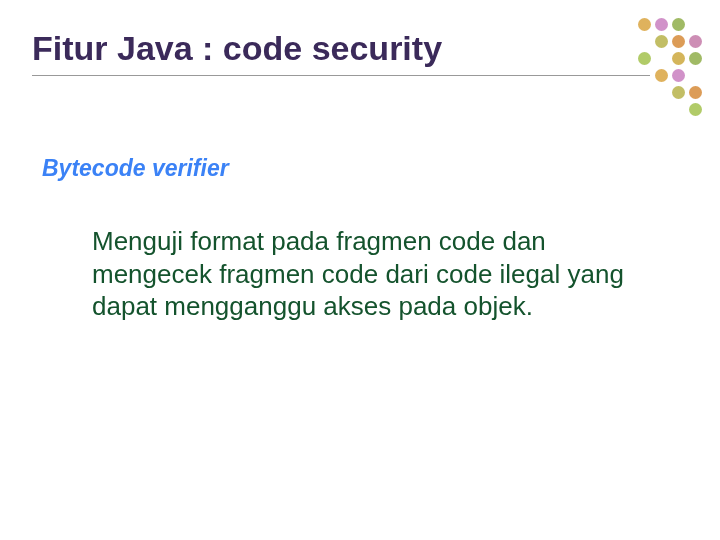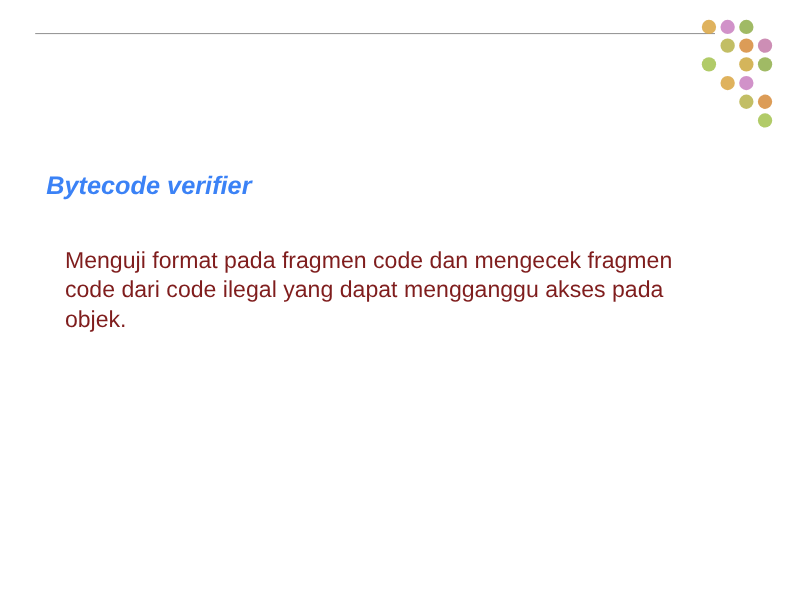--- a/index.html
+++ b/index.html
@@ -40,25 +40,25 @@
     position: absolute;
     left: 42px;
     top: 155px;
     font-size: 23px;
     font-style: italic;
     font-weight: bold;
     color: #3b82f6; 
   }
   .body {
     position: absolute;
-    left: 59px;
+    left: 92px;
     top: 225px;
     right: 80px;
-    font-size: 21px;
-    color: #7f1d1d;
+    font-size: 26px;
+    color: #14532d;
     line-height: 1.25;
   }
   
   .dots {
     position: absolute;
     top: 18px;
     right: 18px;
     display: grid;
     grid-template-columns: repeat(4, 13px);
     grid-auto-rows: 13px;
@@ -70,20 +70,21 @@
     border-radius: 50%;
     opacity: 0.85;
   }
 </style>
 </head>
 <body>
 
 <div class="slide">
 
   <div class="title-wrap">
+    <h1 class="title">Fitur Java : code security</h1>
     <div class="rule"></div>
   </div>
 
   <div class="subtitle">Bytecode verifier</div>
 
   <div class="body">Menguji format pada fragmen code dan mengecek fragmen code dari code ilegal yang dapat mengganggu akses pada objek.</div>
 
   <div class="dots" id="dots">
       <span class="dot" style="grid-area: 1 / 1; background: rgb(217, 164, 65);"></span>
       <span class="dot" style="grid-area: 1 / 2; background: rgb(201, 127, 191);"></span>

